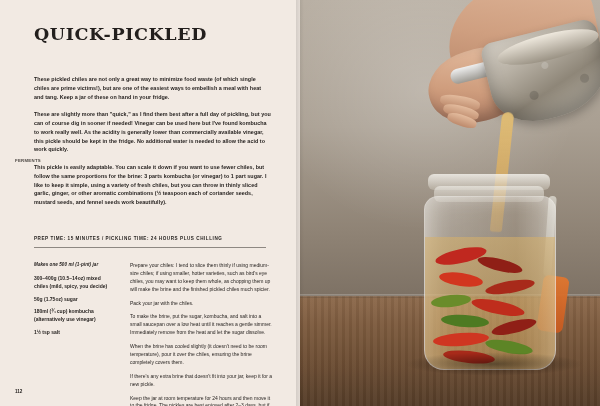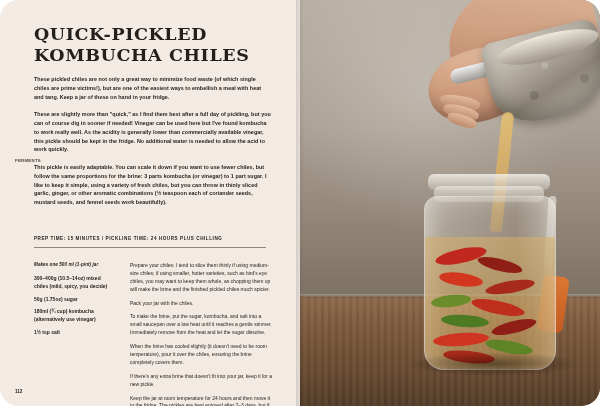--- a/index.html
+++ b/index.html
@@ -12,21 +12,20 @@
     height: 406px;
     overflow: hidden;
     font-family: "Liberation Sans", sans-serif;
   }
   .spread {
     position: relative;
     width: 600px;
     height: 406px;
     background: #efe6de;
     overflow: hidden;
-    border-radius: 19px;
   }
   
   .left-page {
     position: absolute;
     left: 0; top: 0;
     width: 300px; height: 406px;
     background: #f2eae3;
   }
   .title-block {
     position: absolute;
@@ -304,21 +303,20 @@
 </style>
 </head>
 <body>
 
 <div class="spread">
 
   <div class="left-page">
 
     <div class="title-block">
       <div class="title-line">QUICK-PICKLED</div>
-      <div class="title-line">KOMBUCHA CHILES</div>
     </div>
 
     <div class="intro">
       <p>These pickled chiles are not only a great way to minimize food waste (of which single chiles are prime victims!), but are one of the easiest ways to embellish a meal with heat and tang. Keep a jar of these on hand in your fridge.</p>
       <p>These are slightly more than "quick," as I find them best after a full day of pickling, but you can of course dig in sooner if needed! Vinegar can be used here but I've found kombucha to work really well. As the acidity is generally lower than commercially available vinegar, this pickle should be kept in the fridge. No additional water is needed to allow the acid to work quickly.</p>
       <p>This pickle is easily adaptable. You can scale it down if you want to use fewer chiles, but follow the same proportions for the brine: 3 parts kombucha (or vinegar) to 1 part sugar. I like to keep it simple, using a variety of fresh chiles, but you can throw in thinly sliced garlic, ginger, or other aromatic combinations (½ teaspoon each of coriander seeds, mustard seeds, and fennel seeds work beautifully).</p>
     </div>
 
     <div class="prep-line">PREP TIME: 15 MINUTES / PICKLING TIME: 24 HOURS plus chilling</div>
     <div class="rule"></div>

